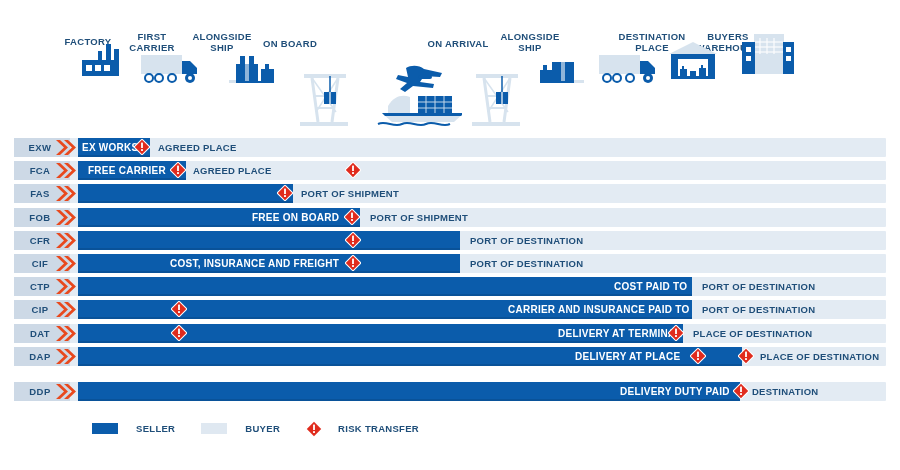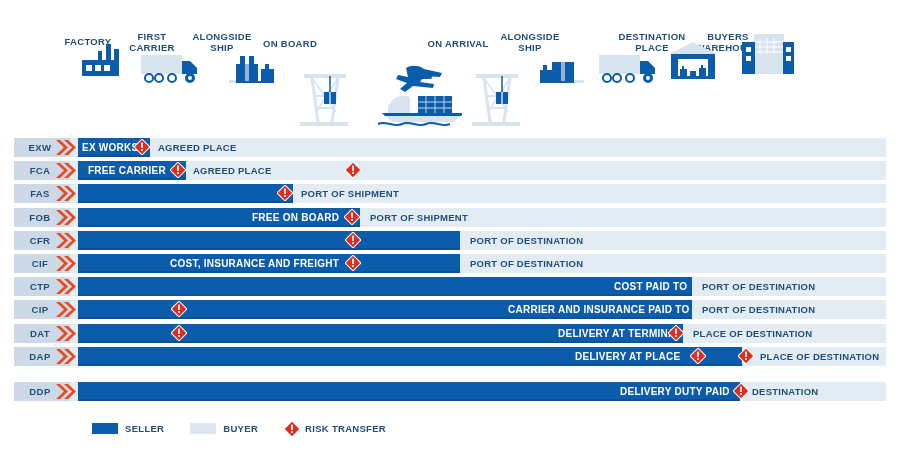--- a/index.html
+++ b/index.html
@@ -54,21 +54,21 @@
     font-size:9.5px;font-weight:bold;color:#1f4e79;
     letter-spacing:.25px;white-space:nowrap;
   }
   .risk{
     position:absolute;top:1px;width:16px;height:16px;
   }
 
   
   #legend{position:absolute;left:92px;top:420px;height:16px;
           display:flex;align-items:center;}
-  .lg-item{display:flex;align-items:center;margin-right:26px;}
+  .lg-item{display:flex;align-items:center;margin-right:26px;gap:11px;}
   .sw{width:26px;height:11px;margin-right:7px;}
   .sw-seller{background:#0b5cab;}
   .sw-buyer{background:#dfe8f1;}
   .lg-text{font-size:9.5px;font-weight:bold;color:#1f4e79;letter-spacing:.3px;}
   .lg-risk{width:15px;height:15px;margin-right:6px;}
 </style>
 </head>
 <body>
 
 <div id="stage">

